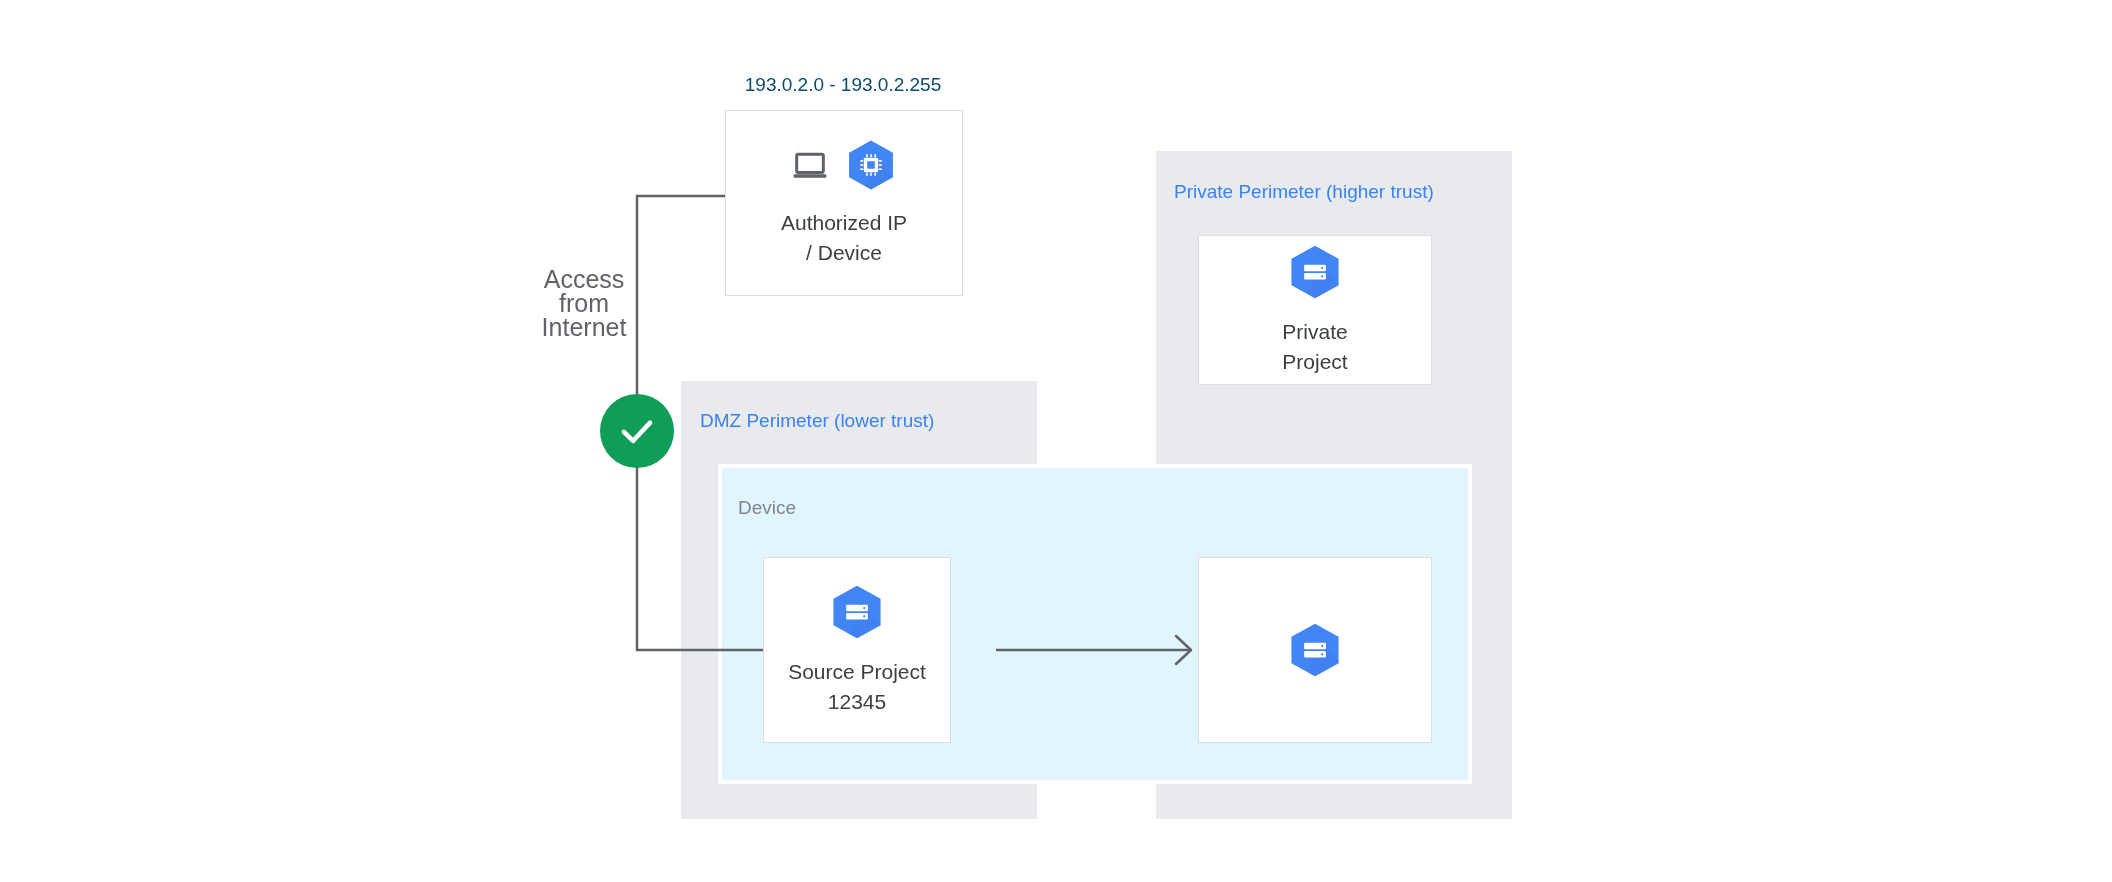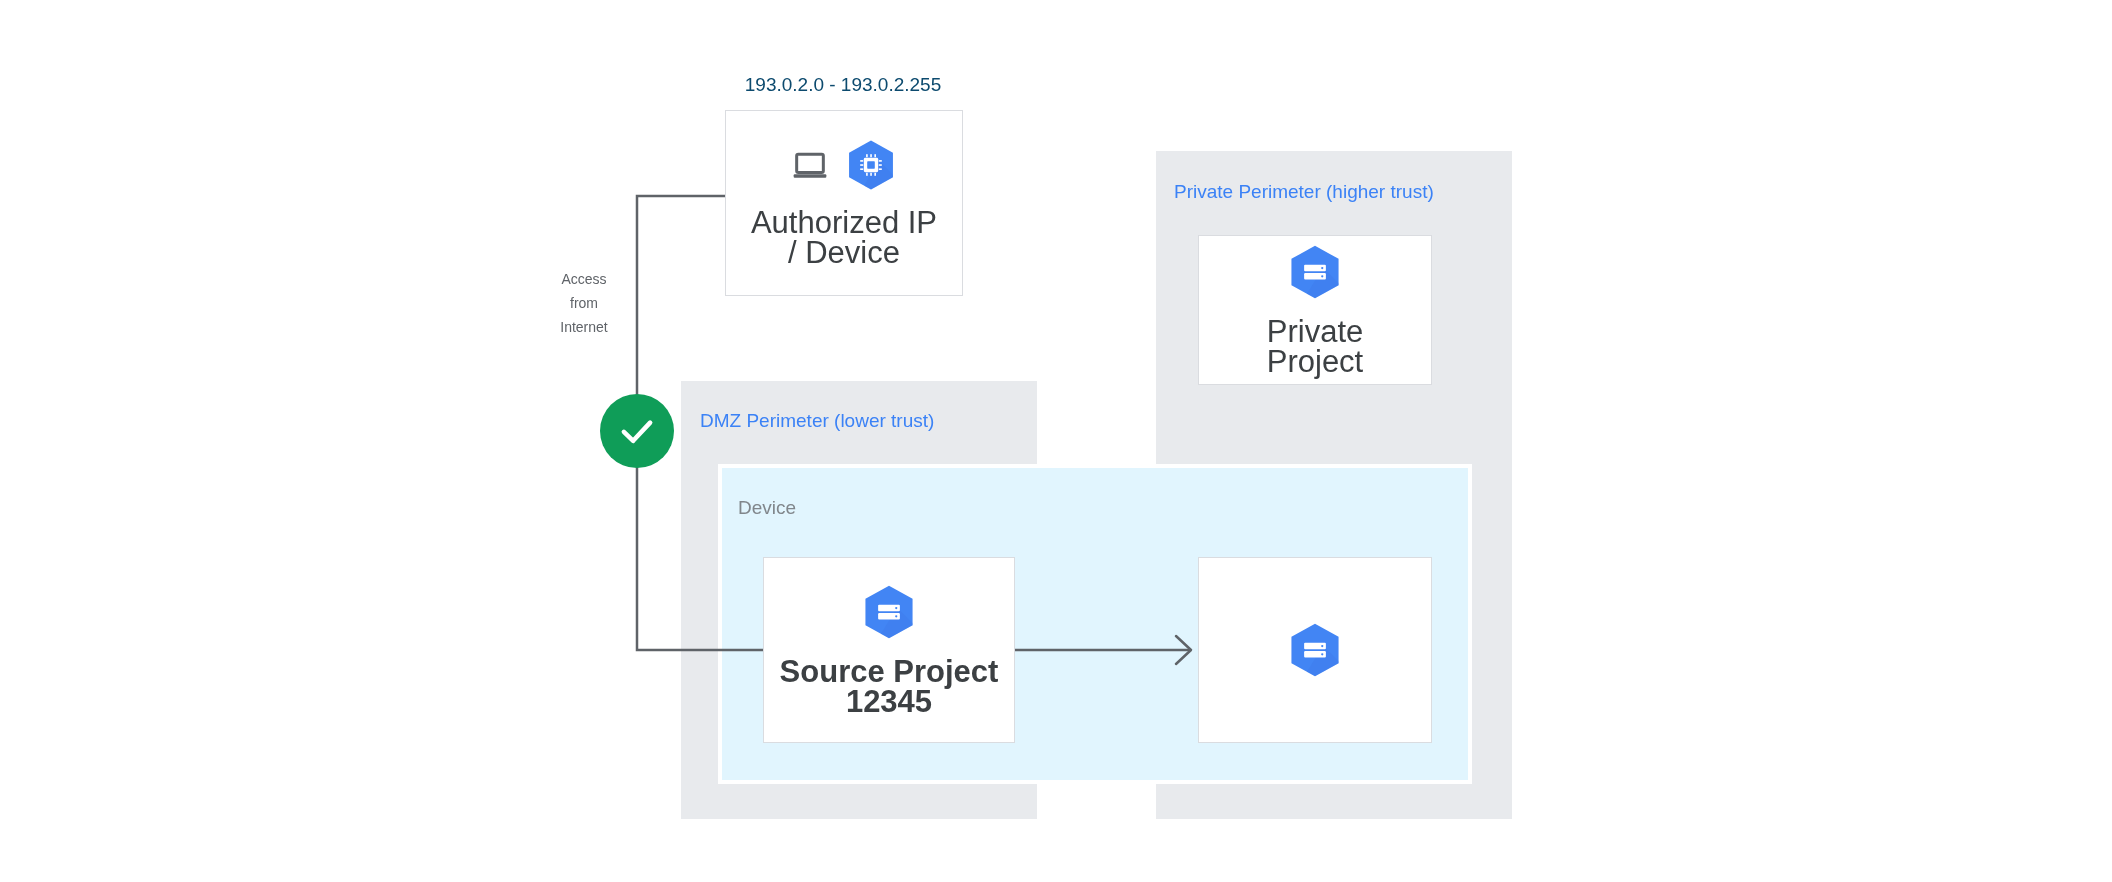--- a/index.html
+++ b/index.html
@@ -62,38 +62,38 @@
     display: flex;
     flex-direction: row;
     align-items: center;
     justify-content: center;
     gap: 14px;
   }
   .node-label {
     margin-top: 16px;
     text-align: center;
     color: #3c4043;
-    font-size: 31px;
+    font-size: 21px;
     line-height: 30px;
     white-space: pre-line;
   }
 
   
   .caption {
     position: absolute;
     color: #0c4a6e;
     font-size: 19px;
     line-height: 22px;
     text-align: center;
     white-space: nowrap;
   }
   .caption-multiline {
     position: absolute;
     color: #5f6368;
-    font-size: 14px;
+    font-size: 25px;
     line-height: 24px;
     text-align: center;
     white-space: pre-line;
   }
 
   
   .connector-svg {
     position: absolute;
     left: 0;
     top: 0;
@@ -191,21 +191,21 @@
           <rect x="20" y="33.2" width="24" height="7.2" rx="1.2"></rect>
         </g>
         <circle cx="40" cy="27.6" r="1.25" fill="#4285f4"></circle>
         <circle cx="40" cy="36.8" r="1.25" fill="#4285f4"></circle>
       </svg>
     </div>
     <div class="node-label">Private
 Project</div>
   </div>
 
-  <div class="node" style="left:763px; top:557px; width:252px; height:186px;font-weight:bold;">
+  <div class="node" style="left:763px; top:557px; width:188px; height:186px;">
     <div class="node-icons">
       <svg width="58" height="58" viewBox="0 0 64 64">
         <polygon points="32,3 58,17.5 58,46.5 32,61 6,46.5 6,17.5" fill="#4285f4"></polygon>
         <polygon points="41,27 58,44 58,46.5 32,61 23,56" fill="#3b78e7" opacity="0.35"></polygon>
         <g fill="#ffffff">
           <rect x="20" y="24" width="24" height="7.2" rx="1.2"></rect>
           <rect x="20" y="33.2" width="24" height="7.2" rx="1.2"></rect>
         </g>
         <circle cx="40" cy="27.6" r="1.25" fill="#4285f4"></circle>
         <circle cx="40" cy="36.8" r="1.25" fill="#4285f4"></circle>

